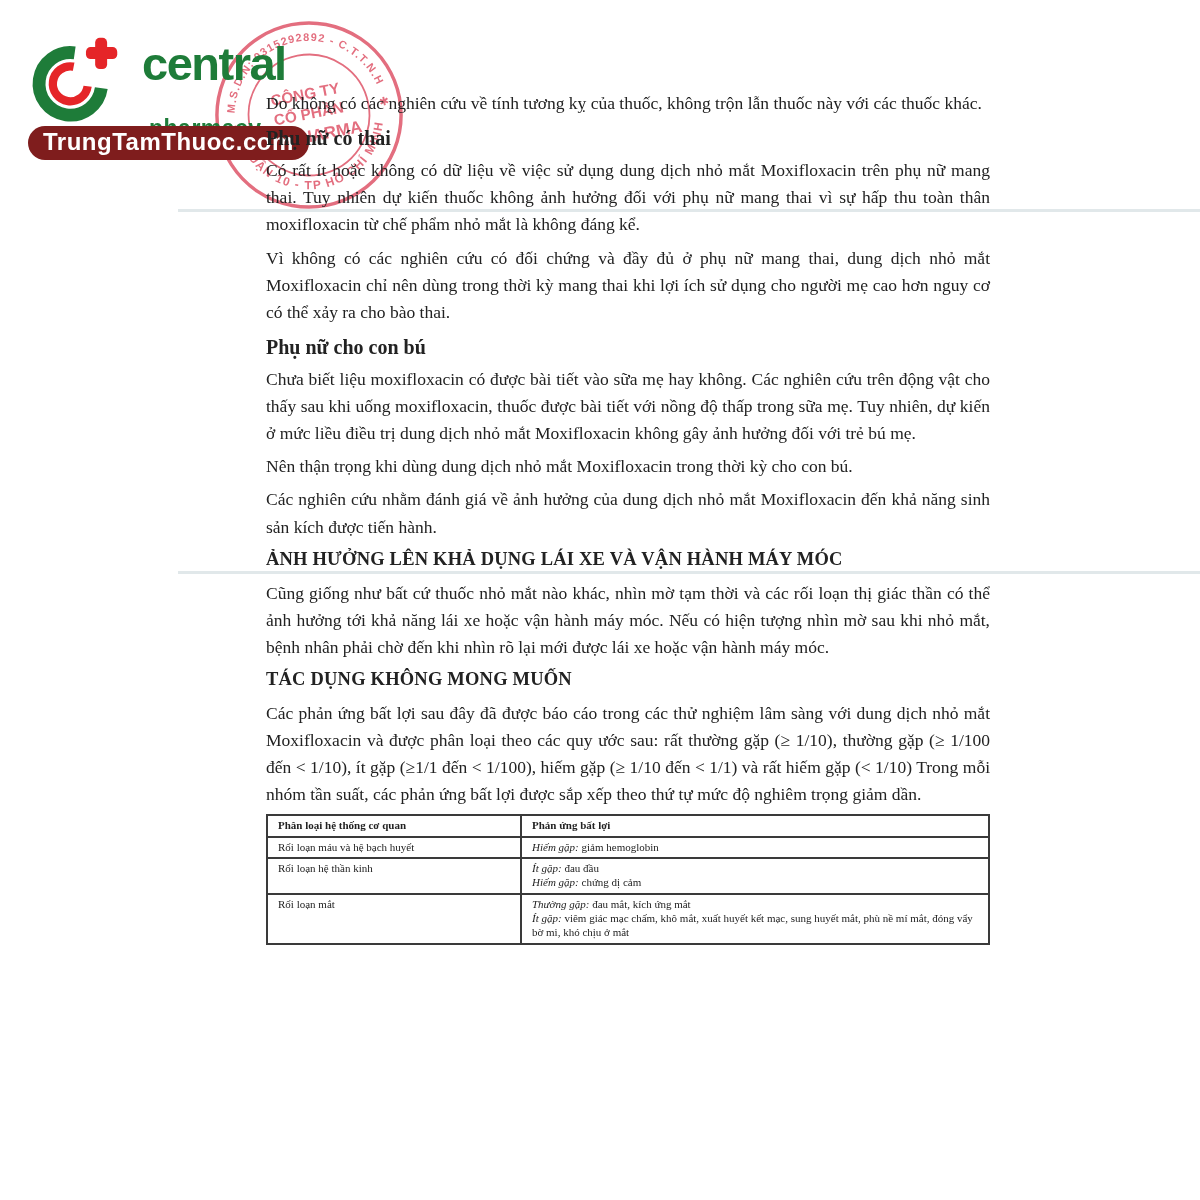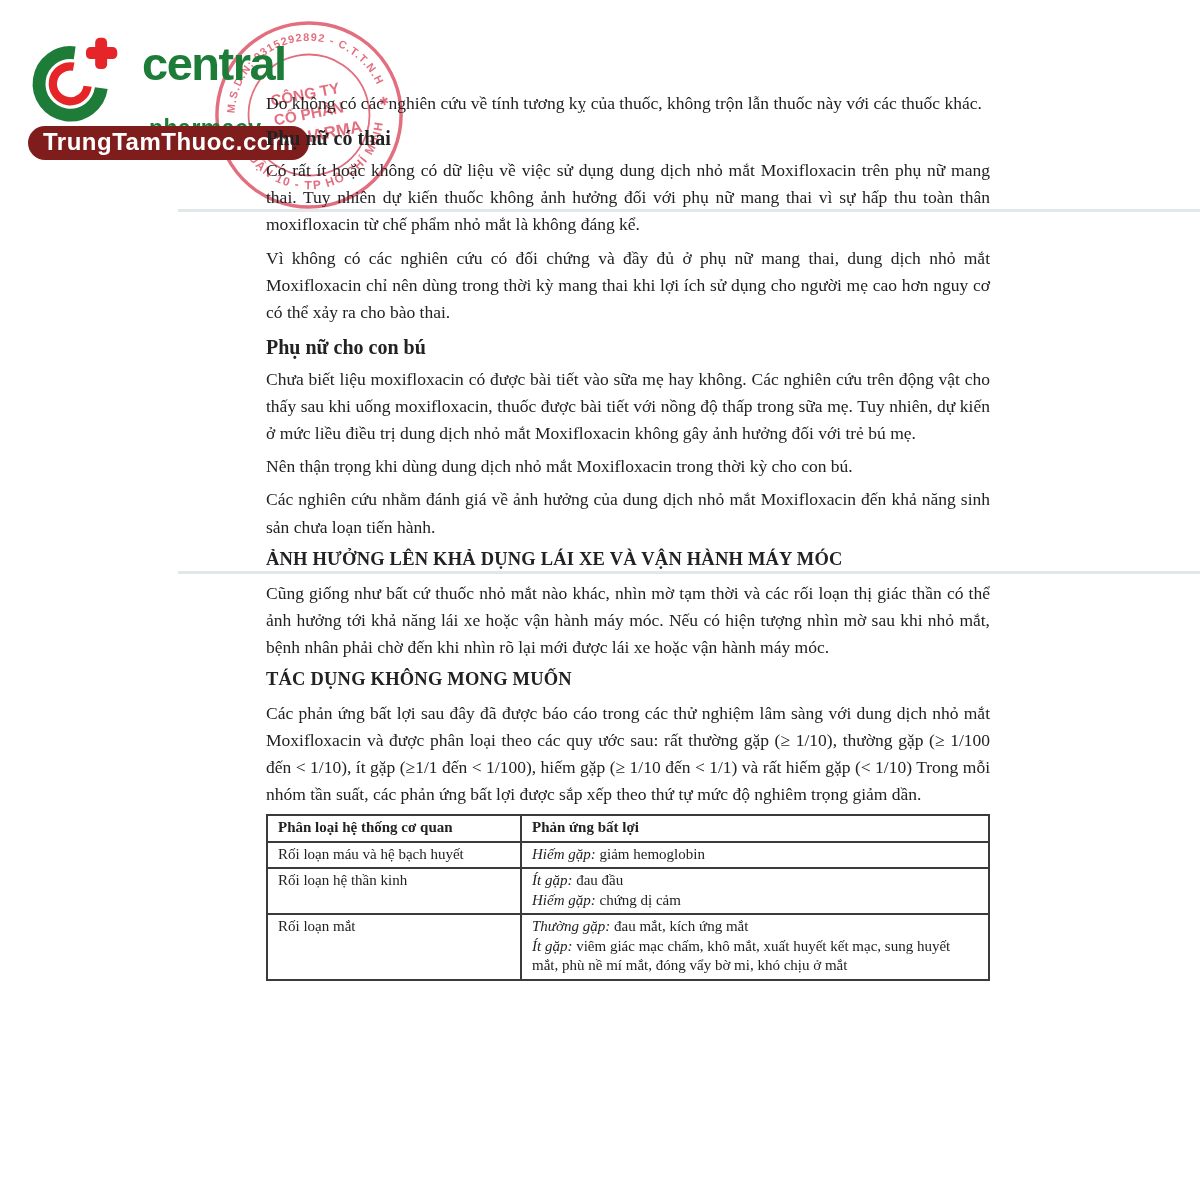--- a/index.html
+++ b/index.html
@@ -44,21 +44,21 @@
     position:absolute;left:266px;top:90px;width:724px;z-index:4;
     font-size:17.5px;line-height:1.55;
   }
   .content p{margin:0 0 6px 0;text-align:justify;}
   .h1{font-weight:bold;font-size:18.5px;line-height:1.35;margin:2px 0 8px 0;letter-spacing:.2px;}
   .h2{font-weight:bold;font-size:20px;margin:0 0 3px 0;}
   
   table.adr{border-collapse:collapse;width:100%;margin-top:4px;}
   table.adr th,table.adr td{
     border:2px solid #3a3a3a;vertical-align:top;text-align:left;
-    padding:2px 10px 3px 10px;font-size:15px;line-height:1.3;font-weight:normal;
+    padding:2px 10px 3px 10px;font-size:11px;line-height:1.3;font-weight:normal;
   }
   table.adr th{font-weight:bold;}
   .col-organ{width:232px;}
   .freq{font-style:italic;text-align:right;}
   .entry{margin:0;}
 </style>
 </head>
 <body>
 
 <div class="scanline" style="top:209px"></div>
@@ -103,21 +103,21 @@
 
 
   <div class="h2">Phụ nữ có thai</div>
   <p>Có rất ít hoặc không có dữ liệu về việc sử dụng dung dịch nhỏ mắt Moxifloxacin trên phụ nữ mang thai. Tuy nhiên dự kiến thuốc không ảnh hưởng đối với phụ nữ mang thai vì sự hấp thu toàn thân moxifloxacin từ chế phẩm nhỏ mắt là không đáng kể.</p>
   <p>Vì không có các nghiên cứu có đối chứng và đầy đủ ở phụ nữ mang thai, dung dịch nhỏ mắt Moxifloxacin chỉ nên dùng trong thời kỳ mang thai khi lợi ích sử dụng cho người mẹ cao hơn nguy cơ có thể xảy ra cho bào thai.</p>
 
   <div class="h2">Phụ nữ cho con bú</div>
   <p>Chưa biết liệu moxifloxacin có được bài tiết vào sữa mẹ hay không. Các nghiên cứu trên động vật cho thấy sau khi uống moxifloxacin, thuốc được bài tiết với nồng độ thấp trong sữa mẹ. Tuy nhiên, dự kiến ở mức liều điều trị dung dịch nhỏ mắt Moxifloxacin không gây ảnh hưởng đối với trẻ bú mẹ.</p>
   <p>Nên thận trọng khi dùng dung dịch nhỏ mắt Moxifloxacin trong thời kỳ cho con bú.</p>
 
-  <p>Các nghiên cứu nhằm đánh giá về ảnh hưởng của dung dịch nhỏ mắt Moxifloxacin đến khả năng sinh sản chưa loạn tiến hành.</p>
+  <p>Các nghiên cứu nhằm đánh giá về ảnh hưởng của dung dịch nhỏ mắt Moxifloxacin đến khả năng sinh sản kích được tiến hành.</p>
 
   <div class="h1">ẢNH HƯỞNG LÊN KHẢ DỤNG LÁI XE VÀ VẬN HÀNH MÁY MÓC</div>
   <p>Cũng giống như bất cứ thuốc nhỏ mắt nào khác, nhìn mờ tạm thời và các rối loạn thị giác thần có thể ảnh hưởng tới khả năng lái xe hoặc vận hành máy móc. Nếu có hiện tượng nhìn mờ sau khi nhỏ mắt, bệnh nhân phải chờ đến khi nhìn rõ lại mới được lái xe hoặc vận hành máy móc.</p>
 
   <div class="h1">TÁC DỤNG KHÔNG MONG MUỐN</div>
   <p>Các phản ứng bất lợi sau đây đã được báo cáo trong các thử nghiệm lâm sàng với dung dịch nhỏ mắt Moxifloxacin và được phân loại theo các quy ước sau: rất thường gặp (≥ 1/10), thường gặp (≥ 1/100 đến &lt; 1/10), ít gặp (≥1/1 đến &lt; 1/100), hiếm gặp (≥ 1/10 đến &lt; 1/1) và rất hiếm gặp (&lt; 1/10) Trong mỗi nhóm tần suất, các phản ứng bất lợi được sắp xếp theo thứ tự mức độ nghiêm trọng giảm dần.</p>
 
   <table class="adr">
     <tbody>
         <tr>

